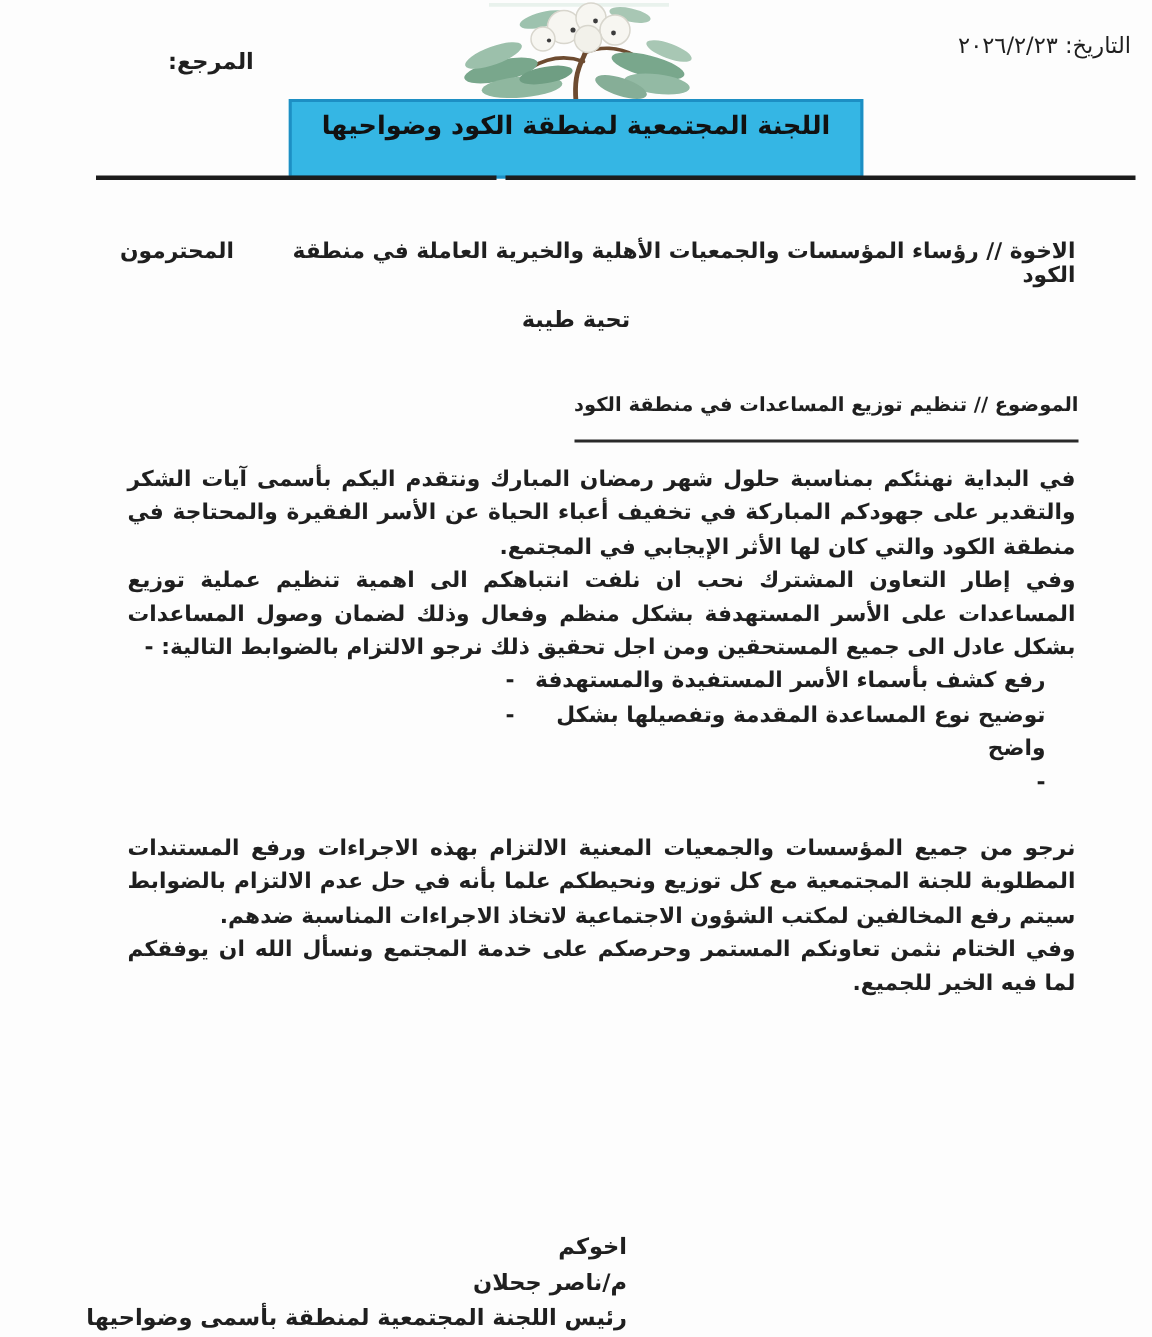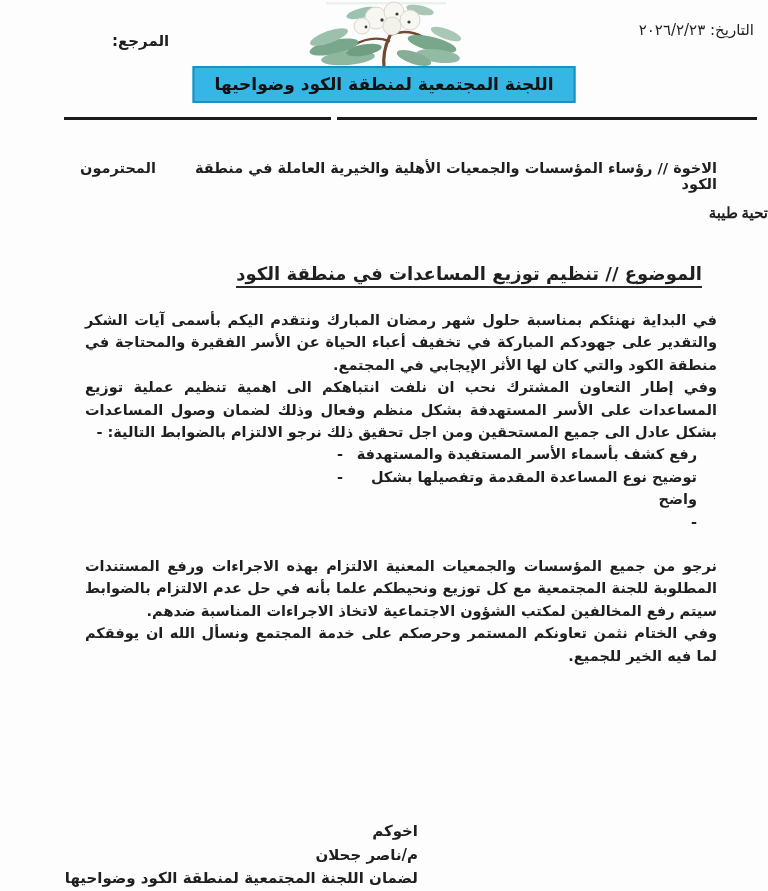--- a/index.html
+++ b/index.html
@@ -10,37 +10,37 @@
     font-family:"DejaVu Sans",sans-serif;
     color:#1f1f1f;
     overflow:hidden;
   }
   .date{position:absolute;top:21px;right:14px;font-size:15px;font-weight:400;direction:rtl;white-space:nowrap;}
   .ref{position:absolute;top:32px;left:112px;font-size:15px;font-weight:700;direction:rtl;}
   .logo{position:absolute;top:0;left:50%;transform:translateX(-50%);}
   .banner{
     position:absolute;top:66px;left:50%;transform:translateX(-50%);
     background:#35b6e4;border:2px solid #1d8fc4;
-    padding:6px 20px 7px 20px;
+    padding:6px 20px 23px 20px;
     font-size:17px;font-weight:700;direction:rtl;white-space:nowrap;
     color:#111;
   }
   .divider-seg{position:absolute;top:117px;height:3px;background:#1c1c1c;}
   .divider-left{left:64px;width:267px;}
   .divider-right{left:337px;width:420px;}
   .address-row{
     position:absolute;top:160px;right:51px;left:80px;
     display:flex;justify-content:space-between;align-items:flex-start;
     direction:rtl;font-weight:700;font-size:14.5px;
   }
-  .greeting{position:absolute;top:204px;left:0;right:0;font-weight:700;font-size:15px;direction:rtl;font-family:Liberation Serif, serif;}
+  .greeting{position:absolute;top:204px;left:0;right:0;text-align:center;font-weight:700;font-size:15px;direction:rtl;}
   .subject{
-    position:absolute;top:263px;right:66px;
-    direction:rtl;font-weight:700;font-size:18px;
-    border-bottom:2.5px solid #2a2a2a;padding-bottom:2px;white-space:nowrap;
+    position:absolute;top:263px;right:49px;
+    direction:rtl;font-weight:700;font-size:13px;
+    border-bottom:2.5px solid #2a2a2a;padding-bottom:15px;white-space:nowrap;
   }
   .body-flow{
     position:absolute;top:297px;right:51px;left:85px;
     direction:rtl;text-align:justify;text-justify:inter-word;
     font-size:14.5px;line-height:22.4px;font-weight:700;margin-top:12px;
   }
   .body-flow p{margin:0;}
   .bullet{
     display:flex;justify-content:space-between;direction:rtl;
     margin-right:20px;margin-left:252px;
@@ -124,14 +124,14 @@
     <span class="b-dash">-</span>
   </div>
 
   <p class="p-after-list">نرجو من جميع المؤسسات والجمعيات المعنية الالتزام بهذه الاجراءات ورفع المستندات المطلوبة للجنة المجتمعية مع كل توزيع ونحيطكم علما بأنه في حل عدم الالتزام بالضوابط سيتم رفع المخالفين لمكتب الشؤون الاجتماعية لاتخاذ الاجراءات المناسبة ضدهم.</p>
   <p>وفي الختام نثمن تعاونكم المستمر وحرصكم على خدمة المجتمع ونسأل الله ان يوفقكم لما فيه الخير للجميع.</p>
 </div>
 
 <div class="signature">
   <div>اخوكم</div>
   <div>م/ناصر جحلان</div>
-  <div>لضمان اللجنة المجتمعية لمنطقة الكود وضواحيها</div>
+  <div>رئيس اللجنة المجتمعية لمنطقة بأسمى وضواحيها</div>
 </div>
 
 </body></html>

